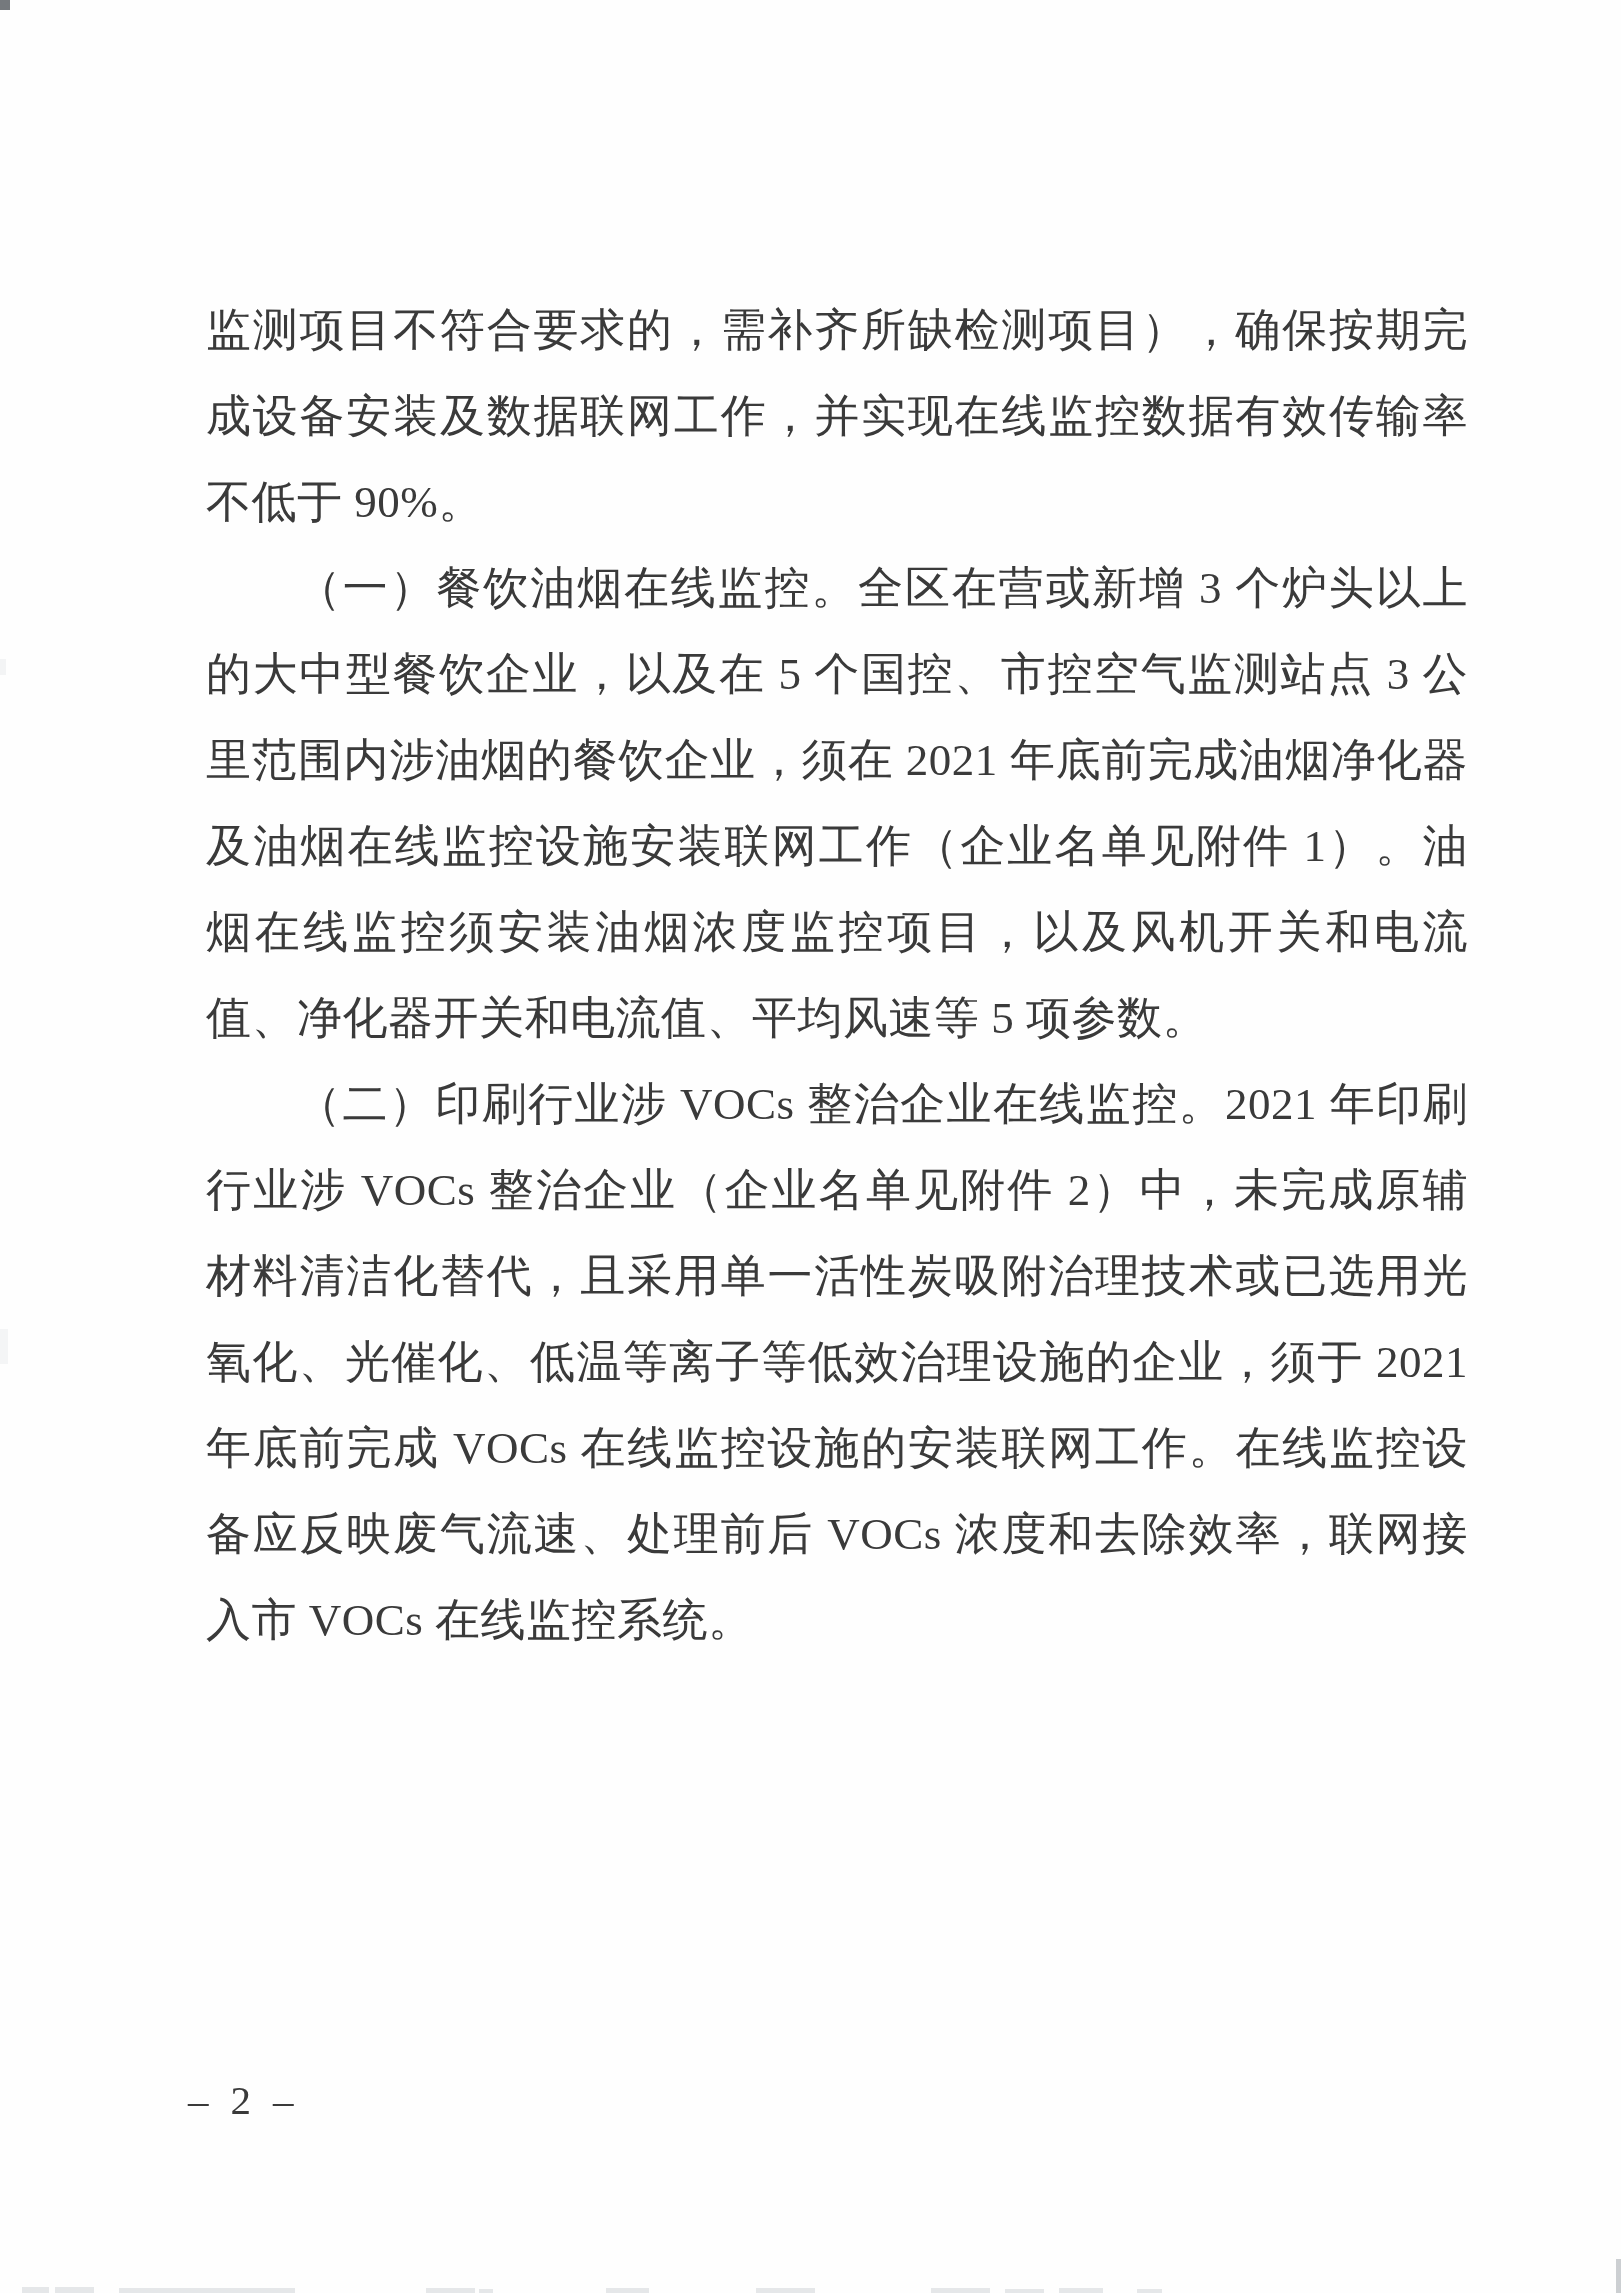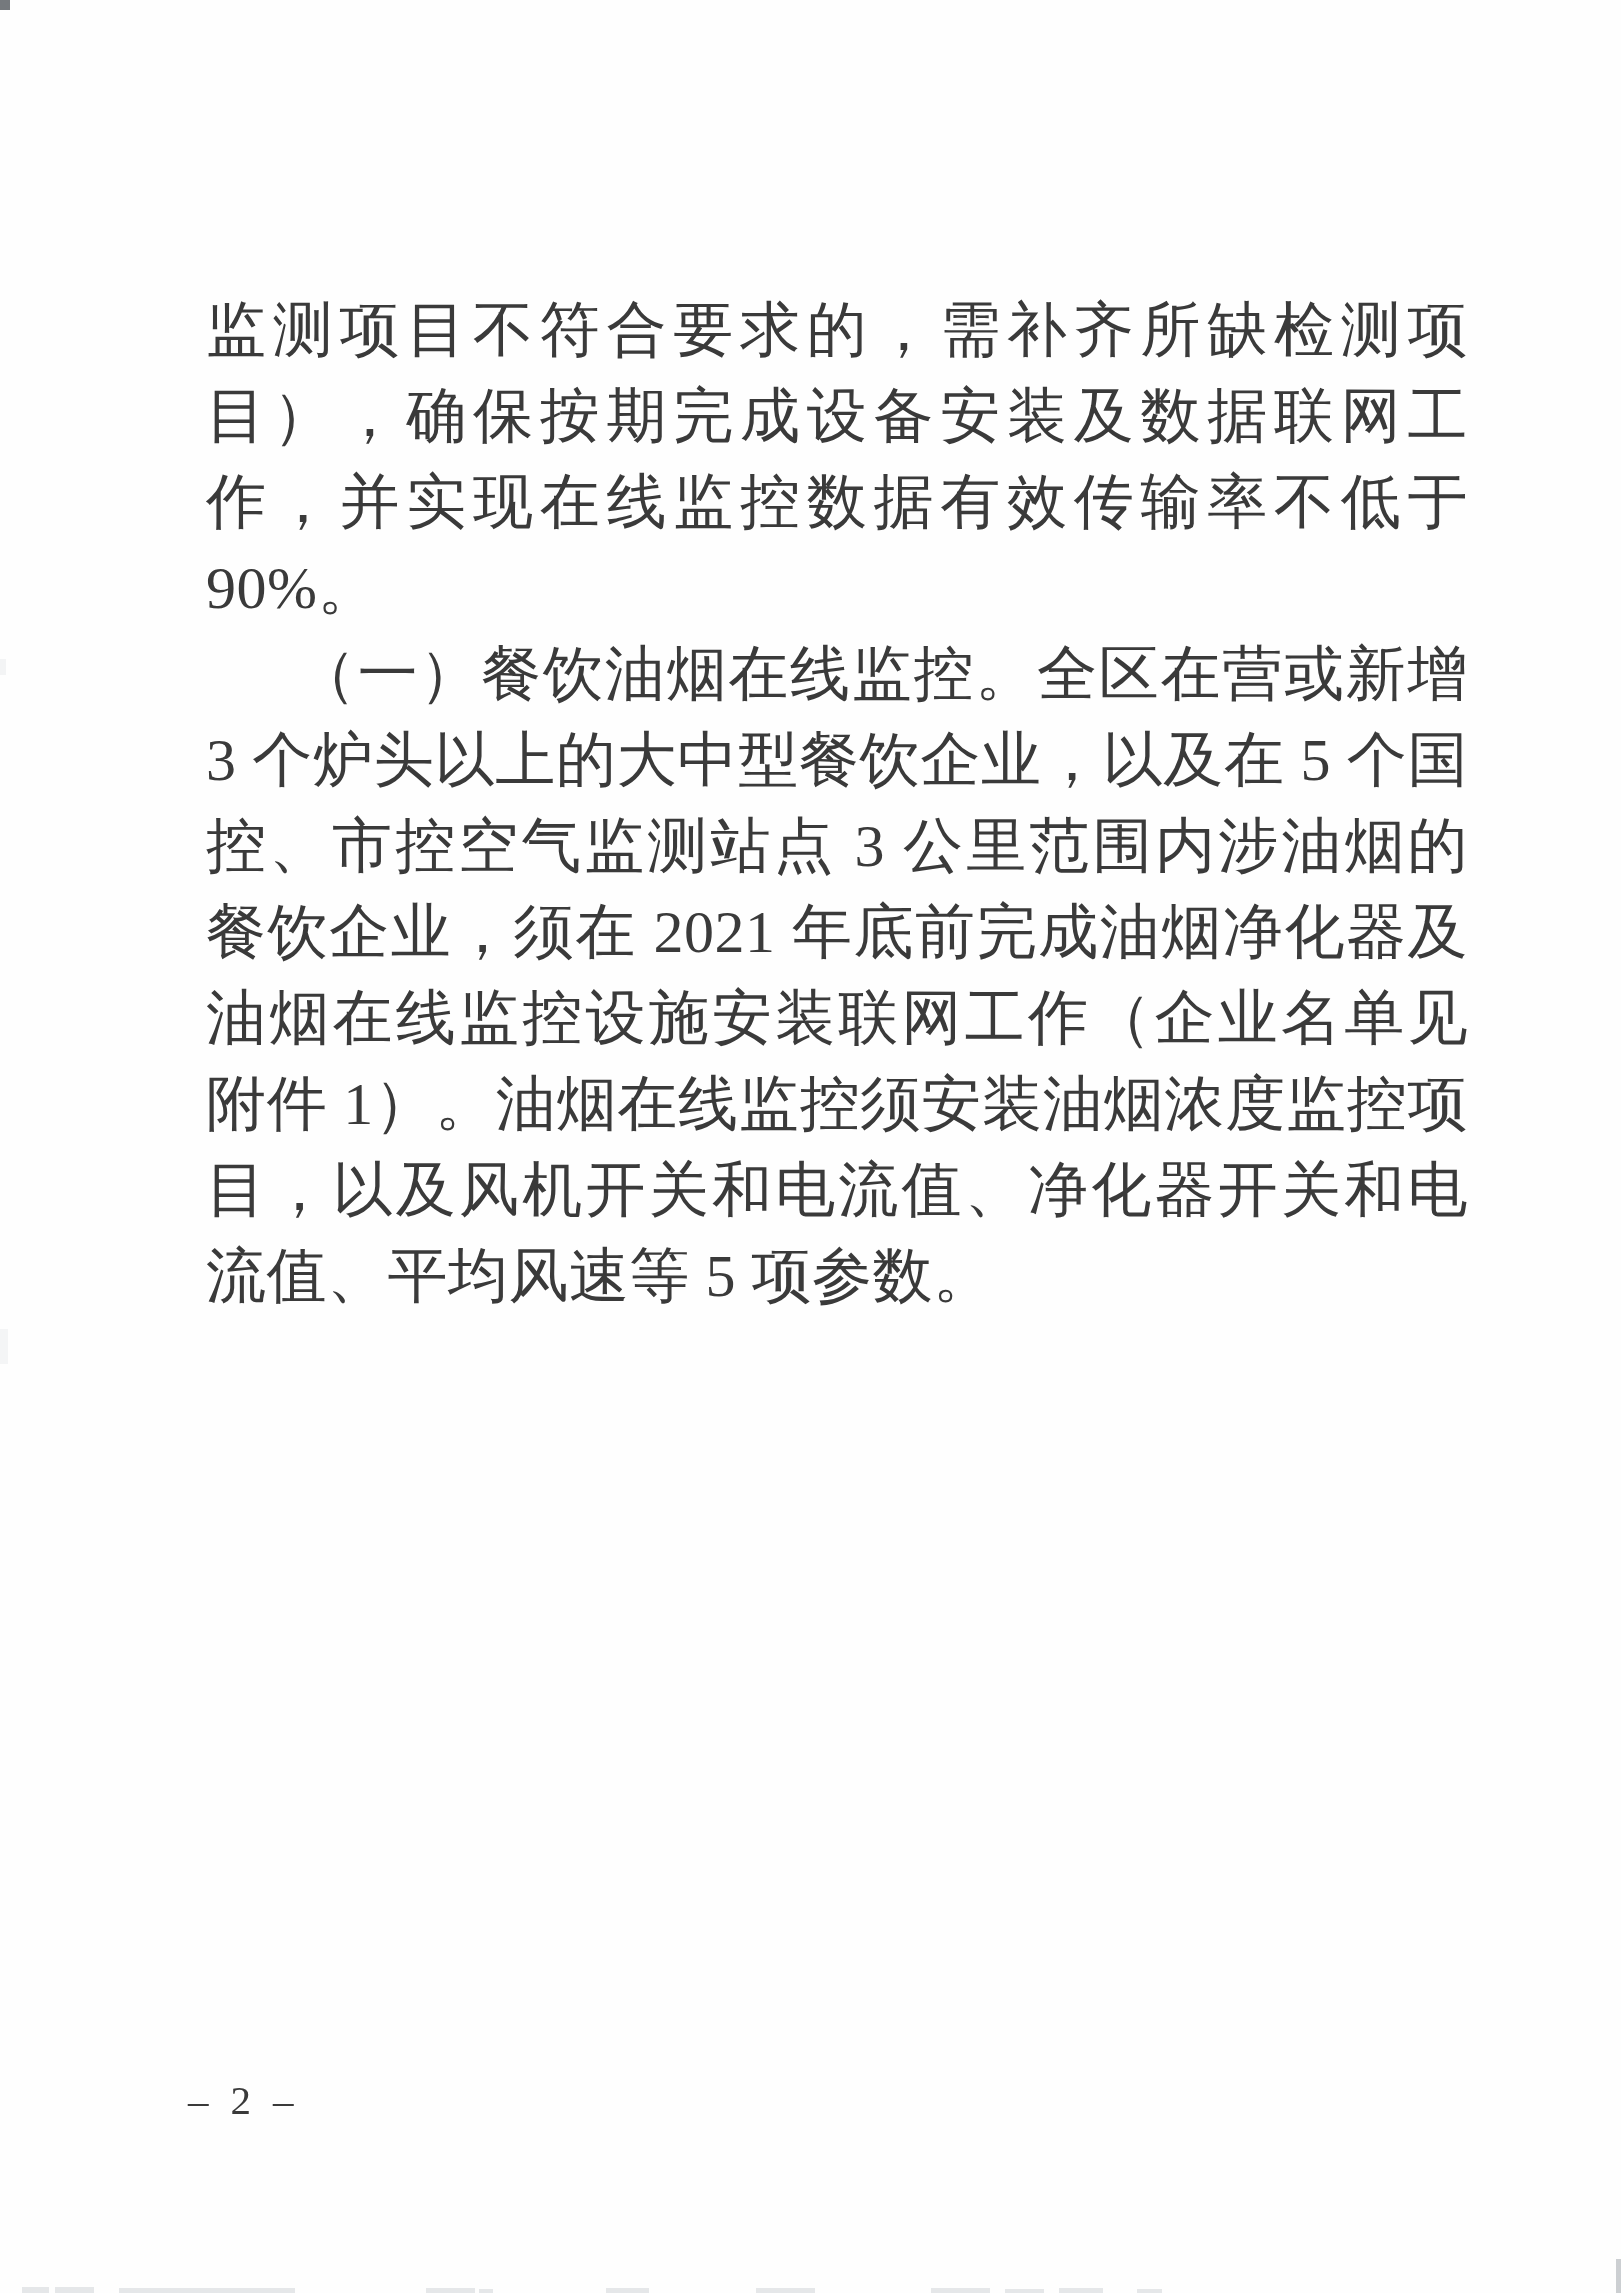--- a/index.html
+++ b/index.html
@@ -19,21 +19,21 @@
     left: 0; top: 0;
     width: 1621px;
     height: 2294px;
     background: #fefefe;
   }
   .text-block {
     position: absolute;
     left: 206px;
     top: 287px;
     width: 1262px;
-    font-size: 60px;
+    font-size: 45px;
     line-height: 86px;
     color: #3a3a3a;
     text-align: justify;
     text-justify: inter-ideograph;
     letter-spacing: 0.5px;
   }
   .para {
     margin: 0;
     padding: 0;
   }
@@ -65,20 +65,21 @@
   }
 </style>
 </head>
 <body>
 
 <div class="page">
 
   <div class="text-block">
     <p class="para">监测项目不符合要求的，需补齐所缺检测项目），确保按期完成设备安装及数据联网工作，并实现在线监控数据有效传输率不低于 90%。</p>
     <p class="para indent">（一）餐饮油烟在线监控。全区在营或新增 3 个炉头以上的大中型餐饮企业，以及在 5 个国控、市控空气监测站点 3 公里范围内涉油烟的餐饮企业，须在 2021 年底前完成油烟净化器及油烟在线监控设施安装联网工作（企业名单见附件 1）。油烟在线监控须安装油烟浓度监控项目，以及风机开关和电流值、净化器开关和电流值、平均风速等 5 项参数。</p>
+    <p class="para indent">（二）印刷行业涉 VOCs 整治企业在线监控。2021 年印刷行业涉 VOCs 整治企业（企业名单见附件 2）中，未完成原辅材料清洁化替代，且采用单一活性炭吸附治理技术或已选用光氧化、光催化、低温等离子等低效治理设施的企业，须于 2021 年底前完成 VOCs 在线监控设施的安装联网工作。在线监控设备应反映废气流速、处理前后 VOCs 浓度和去除效率，联网接入市 VOCs 在线监控系统。</p>
   </div>
 
   <div class="page-number">– 2 –</div>
 
   <div class="artifact dark" style="left:0;    top:2330; width:9.8px; height:9.8px;"></div>
   <div class="artifact" style="left:21.6px;  top:2287px; width:27.4px;  height:5.9px;"></div>
   <div class="artifact" style="left:55px;  top:2287px; width:39px;  height:5.9px;"></div>
   <div class="artifact" style="left:119px; top:2288px; width:176px; height:4.9px;"></div>
   <div class="artifact" style="left:426px; top:2288px; width:49px;  height:4.9px;"></div>
   <div class="artifact" style="left:479px; top:2289px; width:13.7px;  height:3.9px;"></div>

